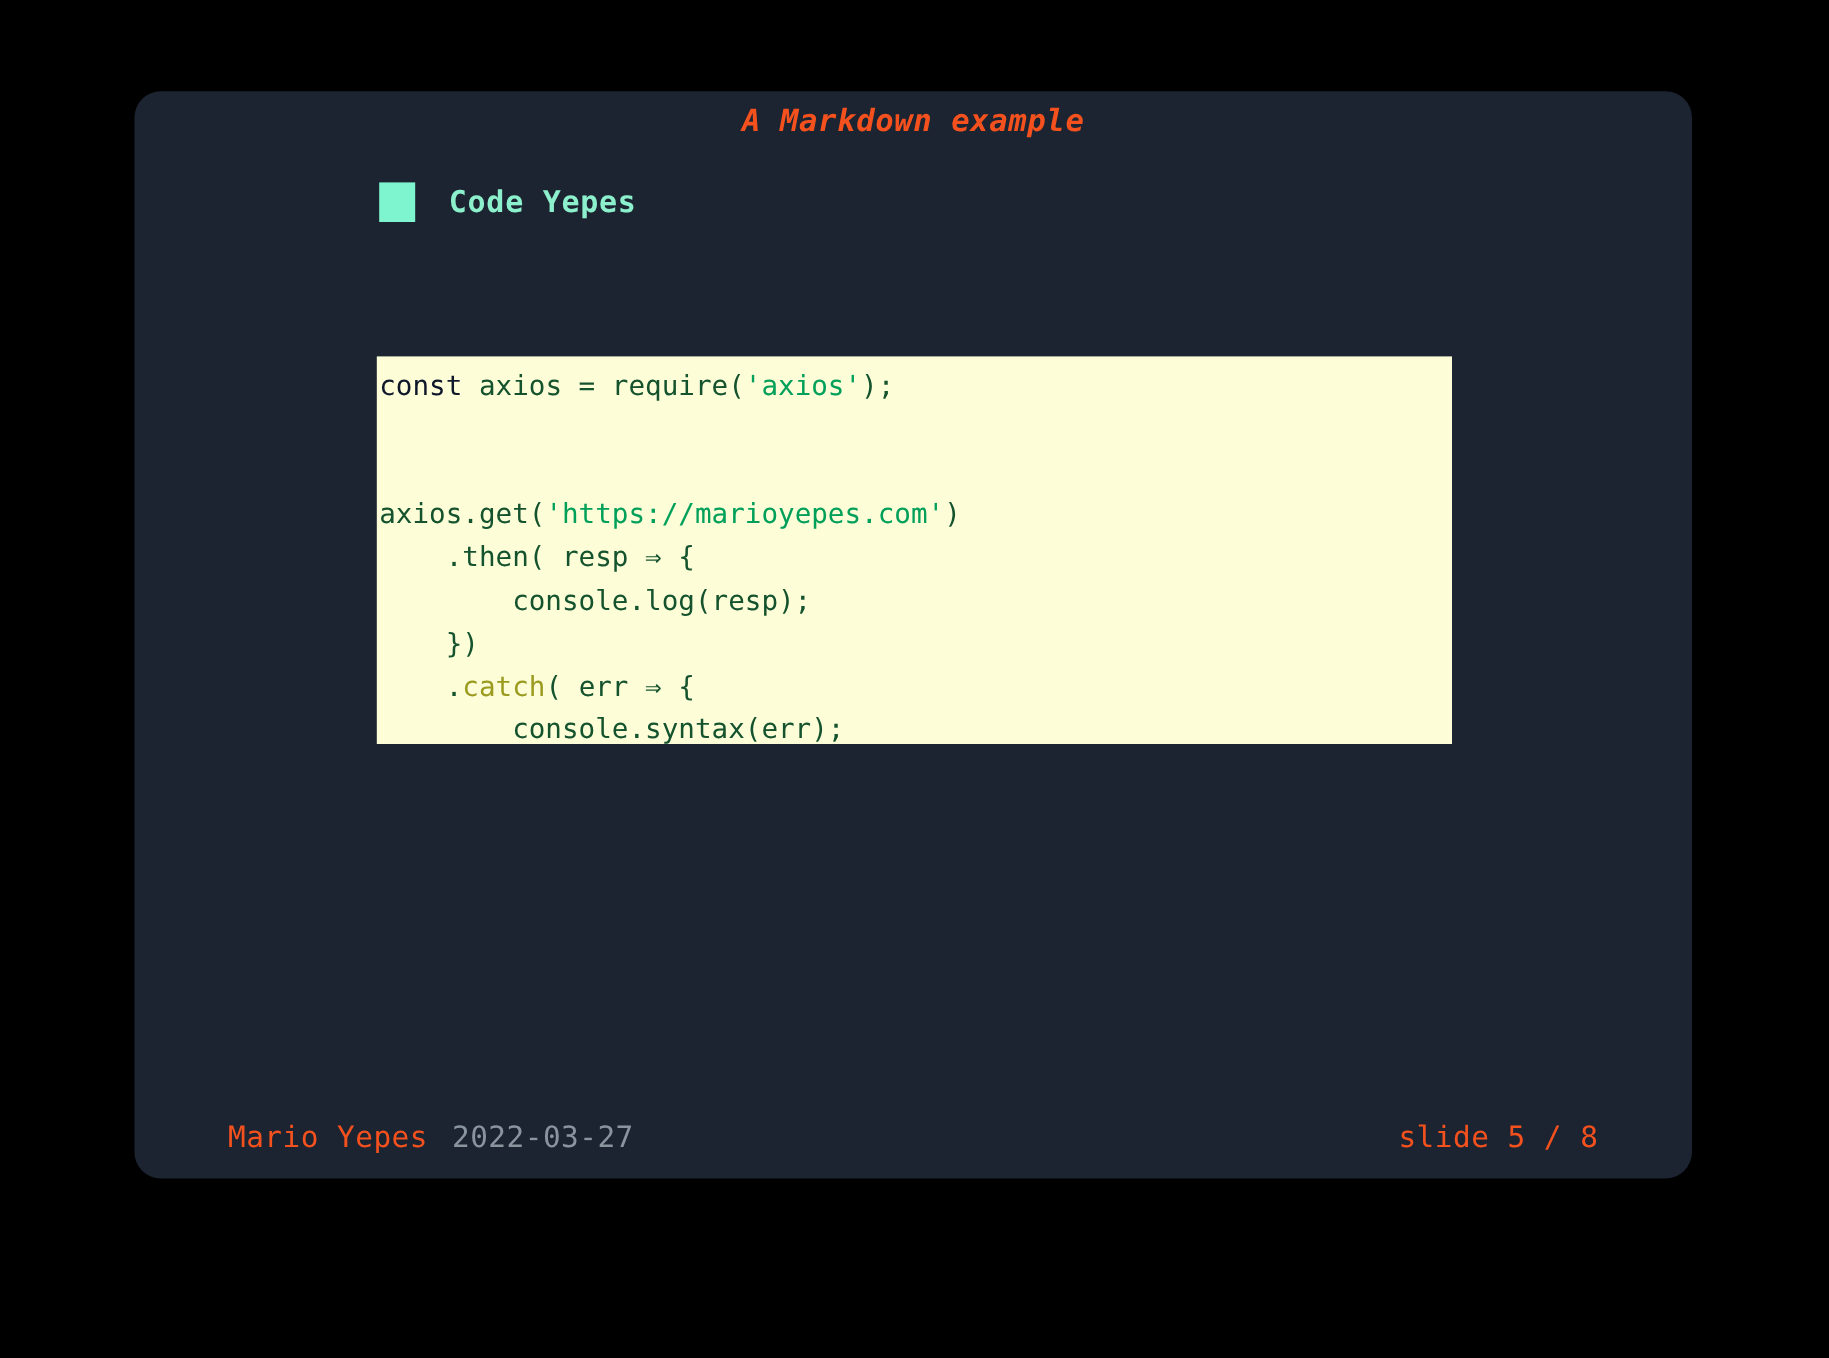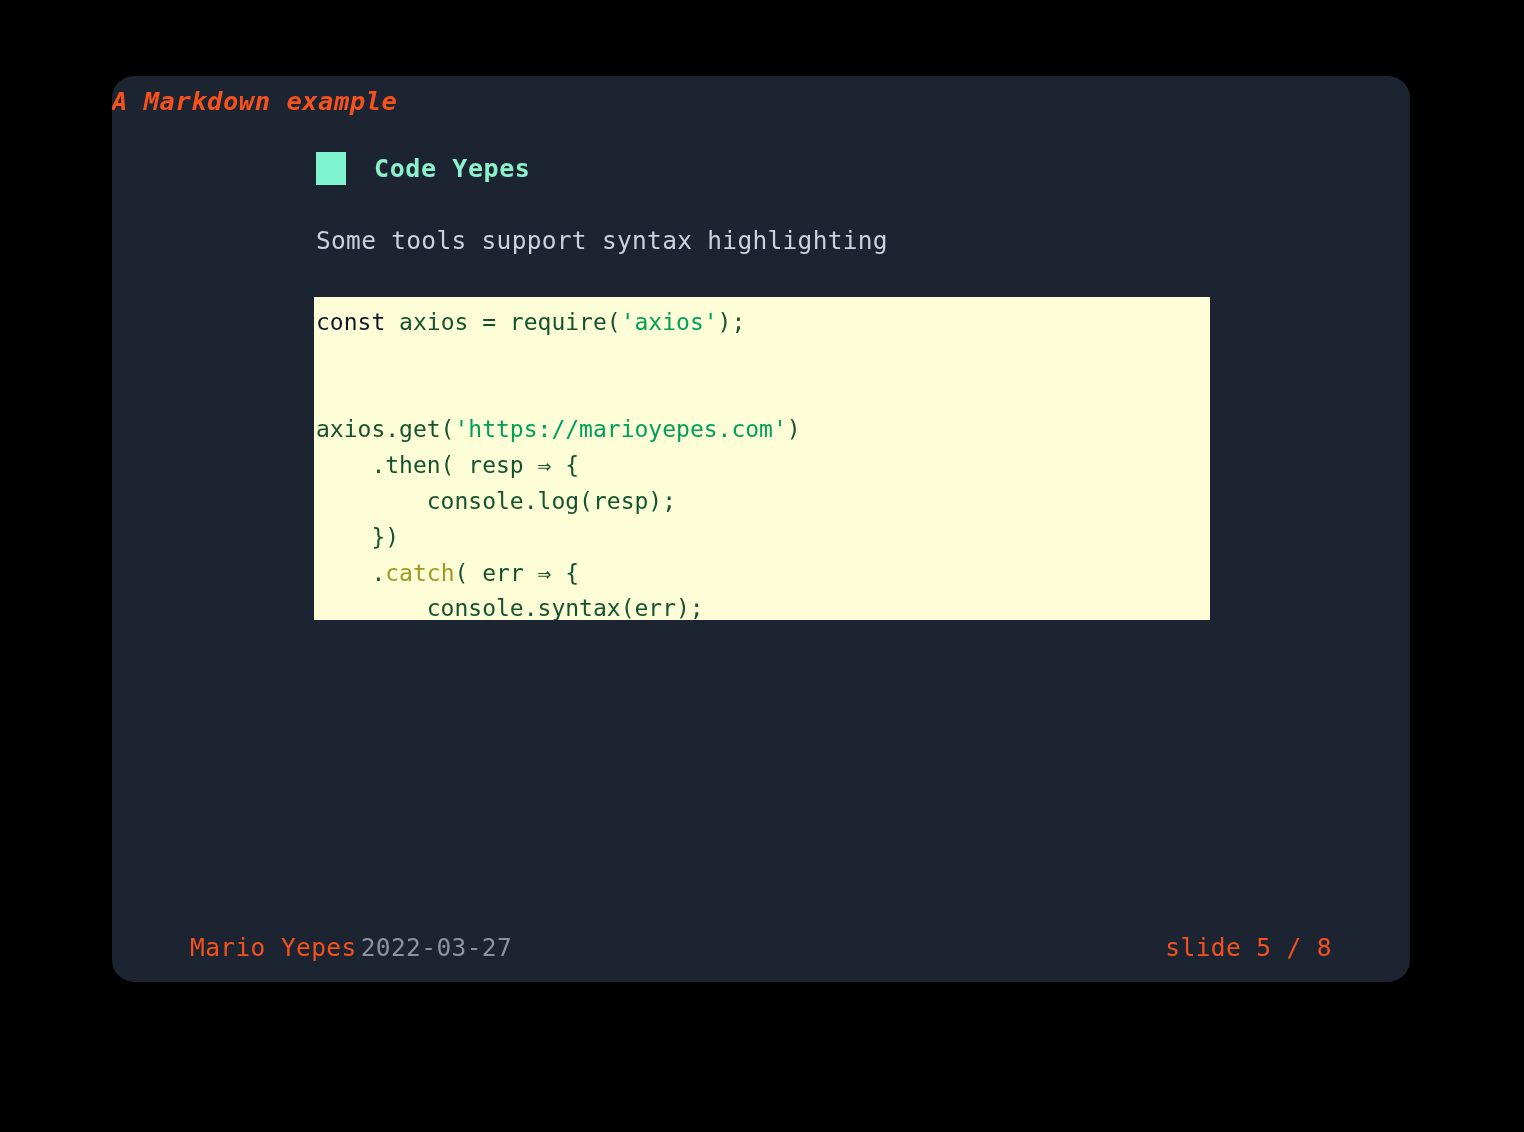--- a/index.html
+++ b/index.html
@@ -33,21 +33,21 @@
     box-sizing: border-box;
     overflow: hidden;
   }
 
   
   .slide-title {
     position: absolute;
     left: 0;
     top: 10px;
     width: 100%;
-    text-align: left;
+    text-align: center;
     font-family: "DejaVu Sans Mono", monospace;
     font-style: italic;
     font-weight: bold;
     font-size: 25.5px;
     letter-spacing: 0.5px;
     color: #f4511e;
     white-space: nowrap;
   }
 
   
@@ -124,42 +124,41 @@
     padding: 0 78px;
     display: flex;
     align-items: center;
     justify-content: space-between;
     font-family: "DejaVu Sans Mono", monospace;
     font-size: 24.5px;
   }
   .footer-left {
     display: flex;
     align-items: baseline;
-    gap: 4px;
+    gap: 20px;
     white-space: nowrap;
   }
   .footer-author { color: #f4511e; letter-spacing: 0.4px; }
   .footer-date   { color: #8a949f; letter-spacing: 0.4px; }
   .footer-right  { color: #f4511e; letter-spacing: 0.4px; white-space: nowrap; }
 </style>
 </head>
 <body>
 
 <div id="stage">
 
   <div class="slide">
 
     <div class="slide-title">A Markdown example</div>
 
     <div class="heading-row">
       <span class="bullet-square"></span>
       <span class="heading-text">Code Yepes</span>
     </div>
 
-    <div class="paragraph">Some tools support syntax highlighting</div>
 
     <div class="code-block">
       <pre class="code-pre" id="code-pre"><span class="tok-kw">const</span><span class="tok-plain"> axios = require(</span><span class="tok-str">'axios'</span><span class="tok-plain">);</span>
 
 
 <span class="tok-plain">axios.get(</span><span class="tok-str">'https://marioyepes.com'</span><span class="tok-plain">)</span>
 <span class="tok-plain">    .then( resp ⇒ {</span>
 <span class="tok-plain">        console.log(resp);</span>
 <span class="tok-plain">    })</span>
 <span class="tok-plain">    .</span><span class="tok-fn">catch</span><span class="tok-plain">( err ⇒ {</span>

